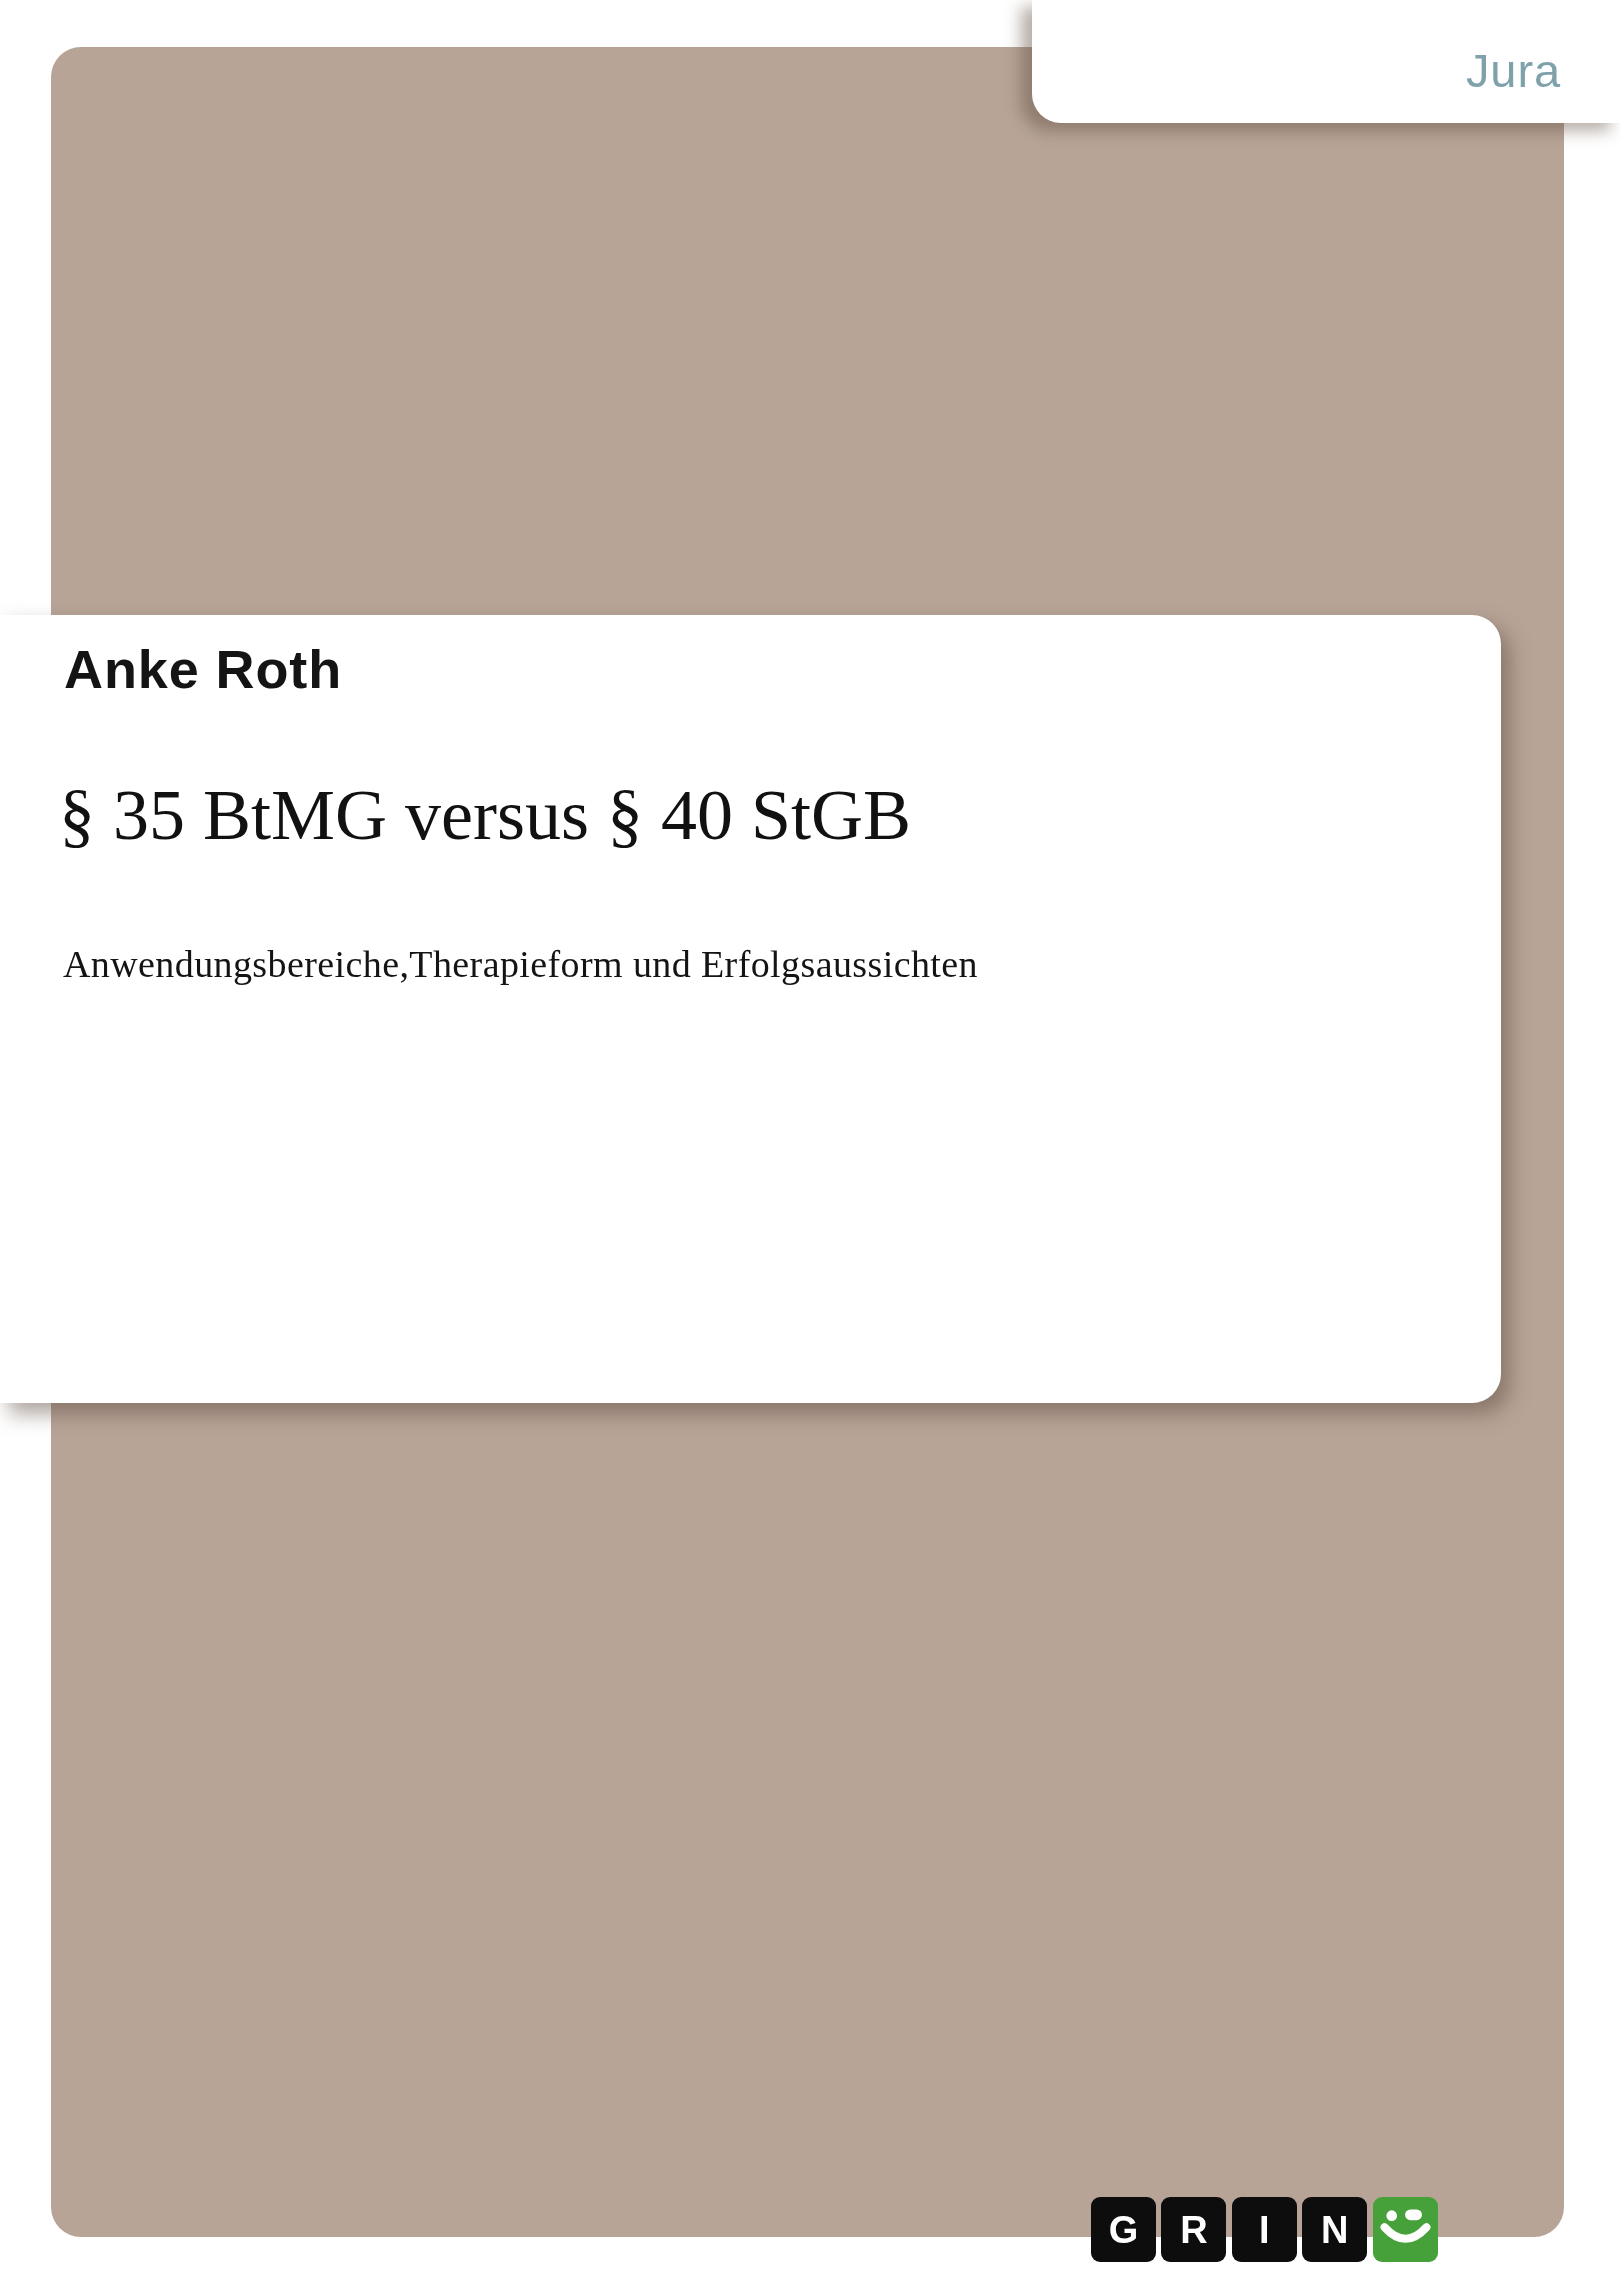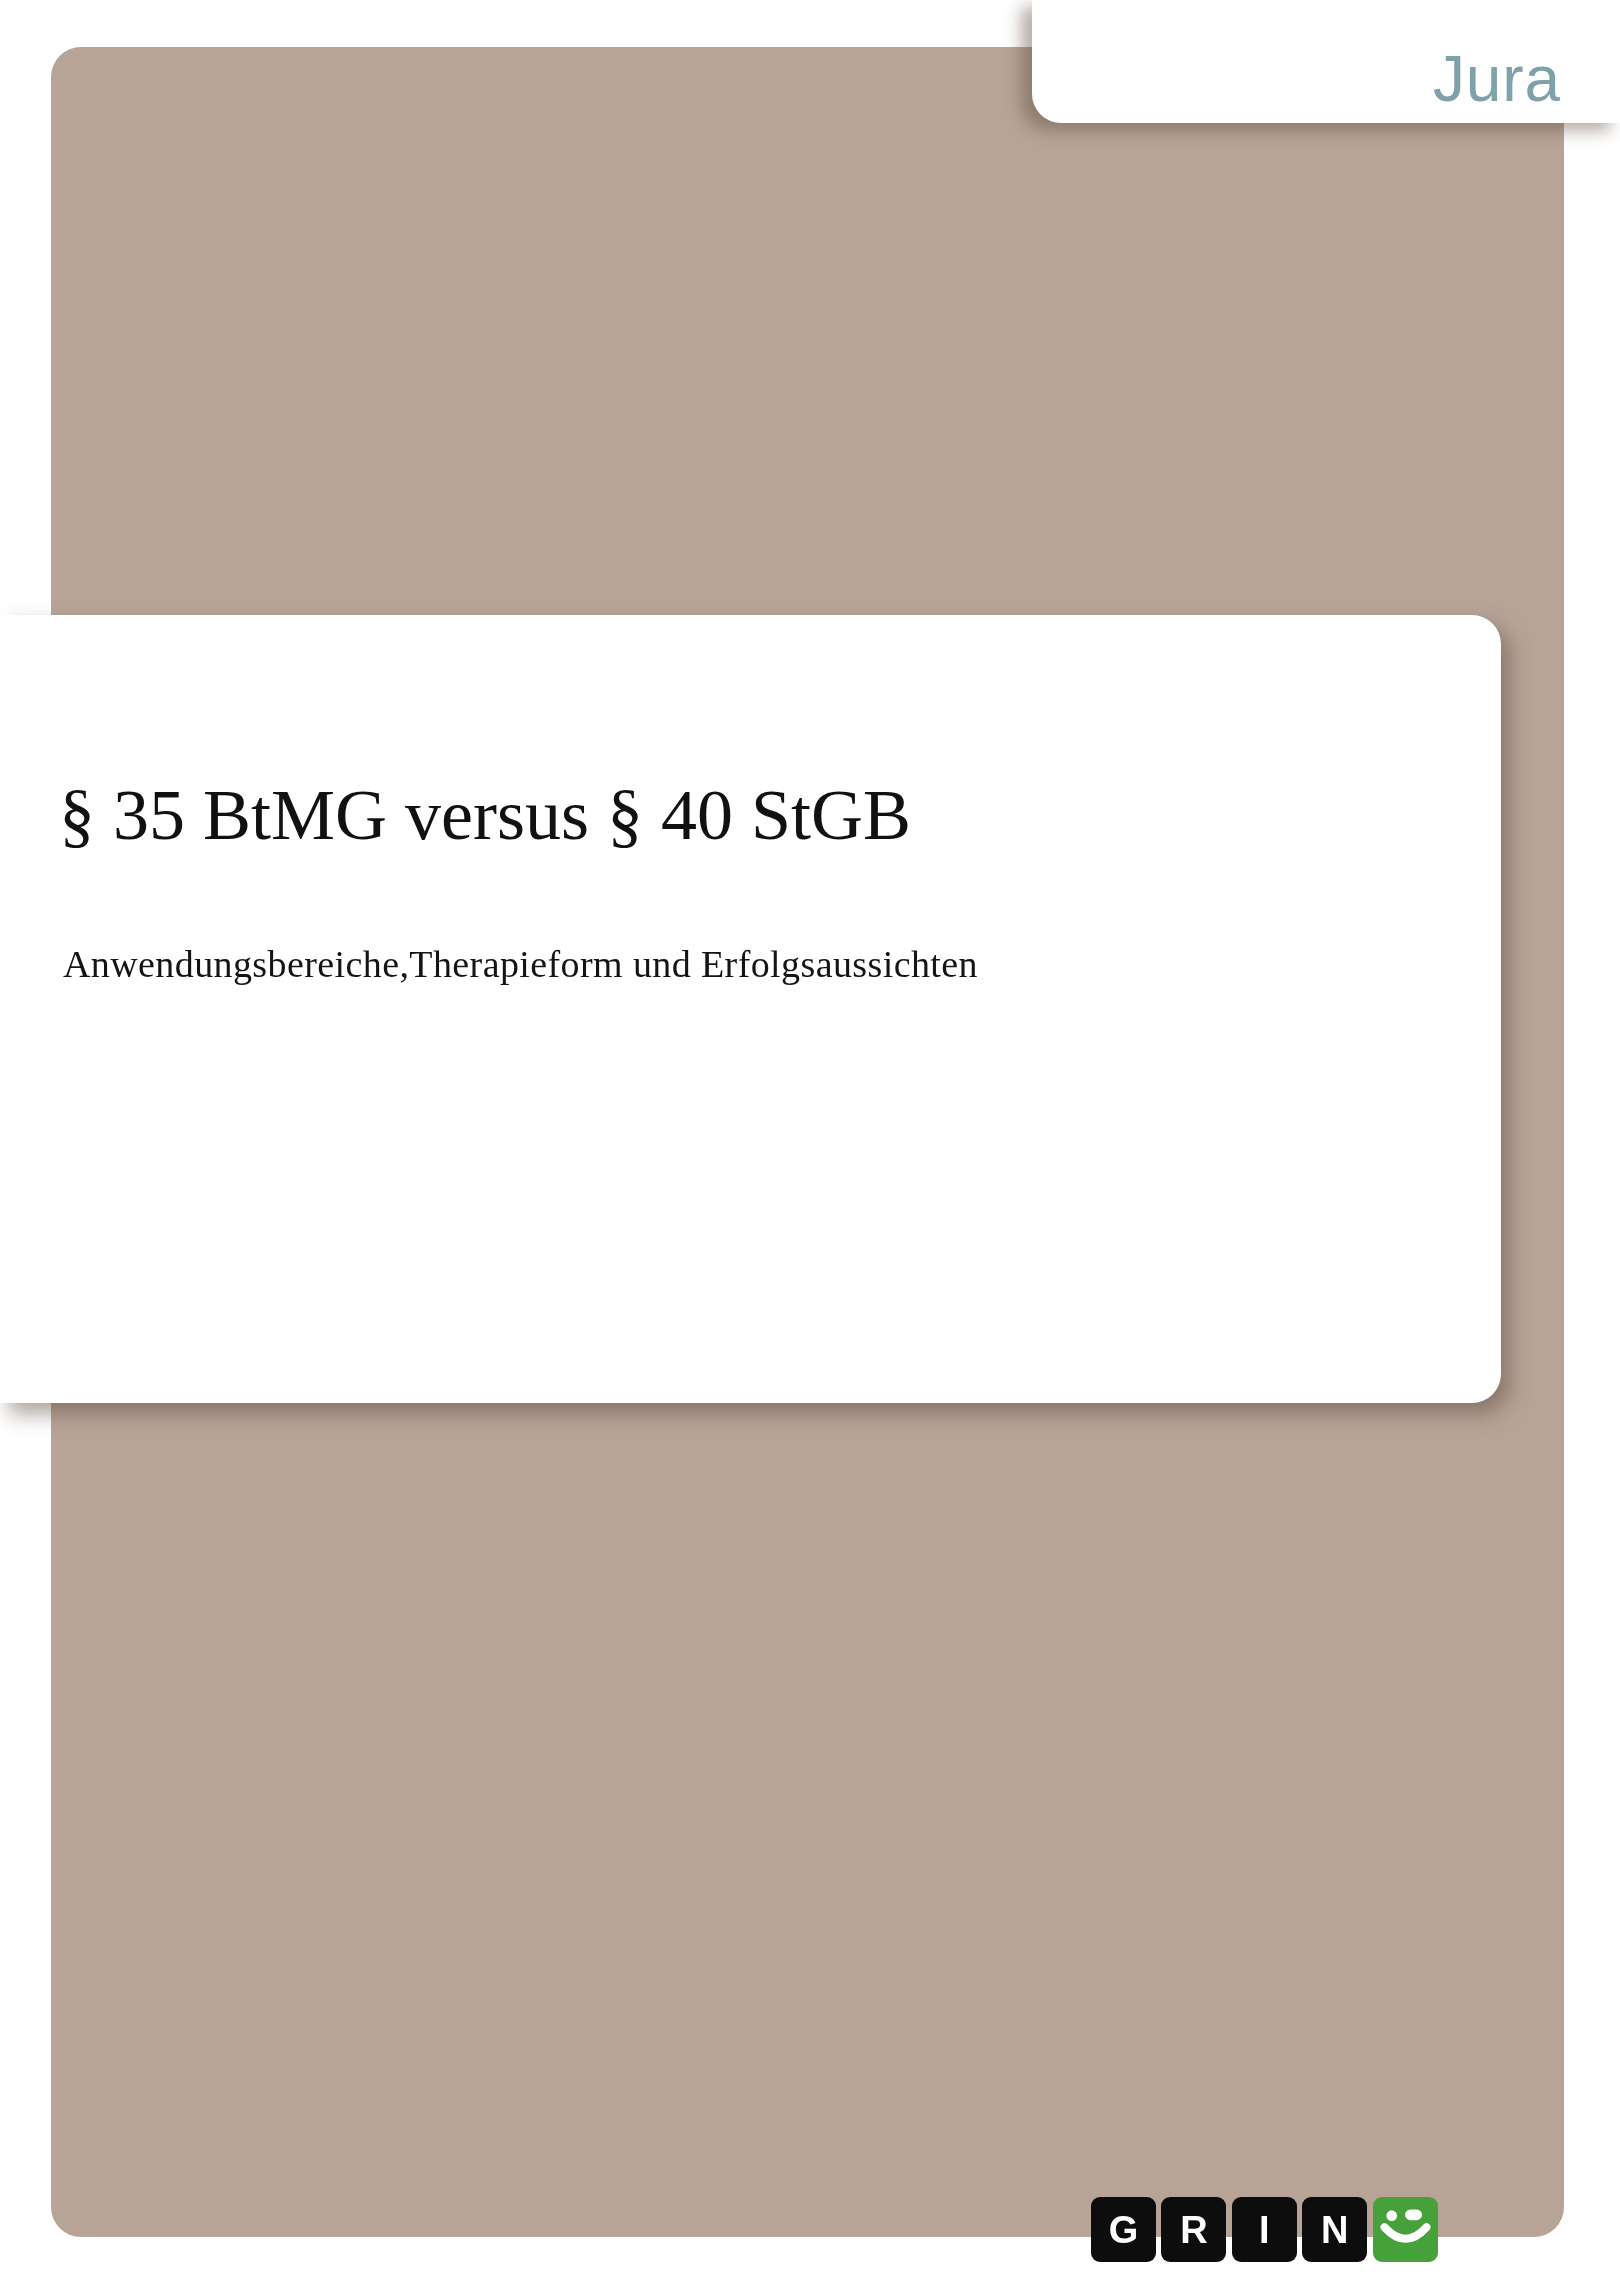--- a/index.html
+++ b/index.html
@@ -25,21 +25,21 @@
     left: 1032px; top: 0;
     width: 588px; height: 123px;
     background: #ffffff;
     border-bottom-left-radius: 29px;
     box-shadow: -10.7px 7.2px 16px rgba(95, 75, 63, 0.45);
     box-sizing: border-box;
     text-align: right;
     padding: 47px 59px 0 0;
   }
   .category-label {
-    font-size: 64px;
+    font-size: 47px;
     line-height: 1;
     color: #7ea1aa;
     letter-spacing: 0.9px;
   }
   
   .content-card {
     position: absolute;
     left: 0; top: 615px;
     width: 1501px; height: 788px;
     background: #ffffff;
@@ -104,20 +104,21 @@
 
 <div id="page">
 
   <div class="cover-panel"></div>
 
   <div class="category-tab">
     <span class="category-label">Jura</span>
   </div>
 
   <div class="content-card">
+    <div class="author-name">Anke Roth</div>
     <div class="book-title">§ 35 BtMG versus § 40 StGB</div>
     <div class="book-subtitle">
       <div>Anwendungsbereiche,Therapieform und Erfolgsaussichten</div>
     </div>
   </div>
 
   <div class="grin-logo">
     <div class="logo-tile">
       <span>G</span>
     </div>

